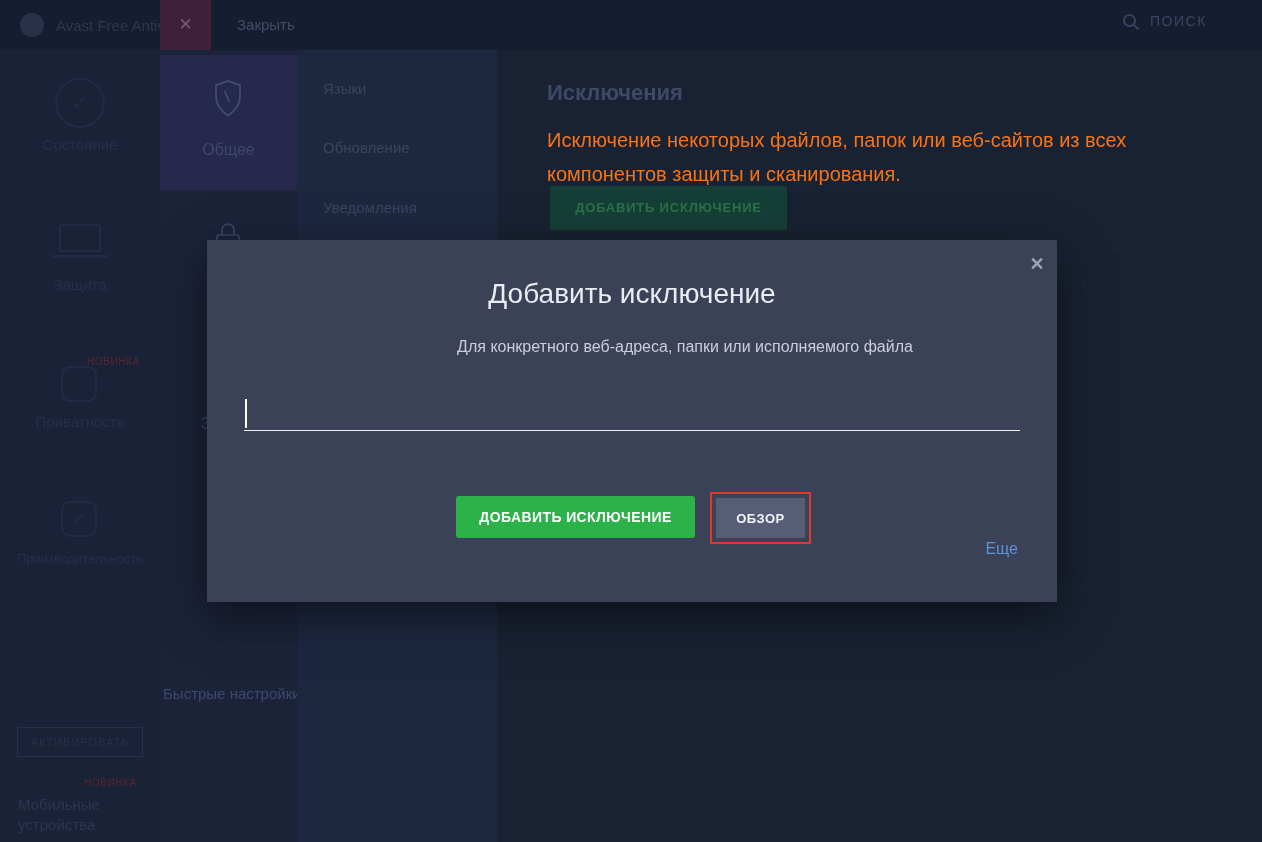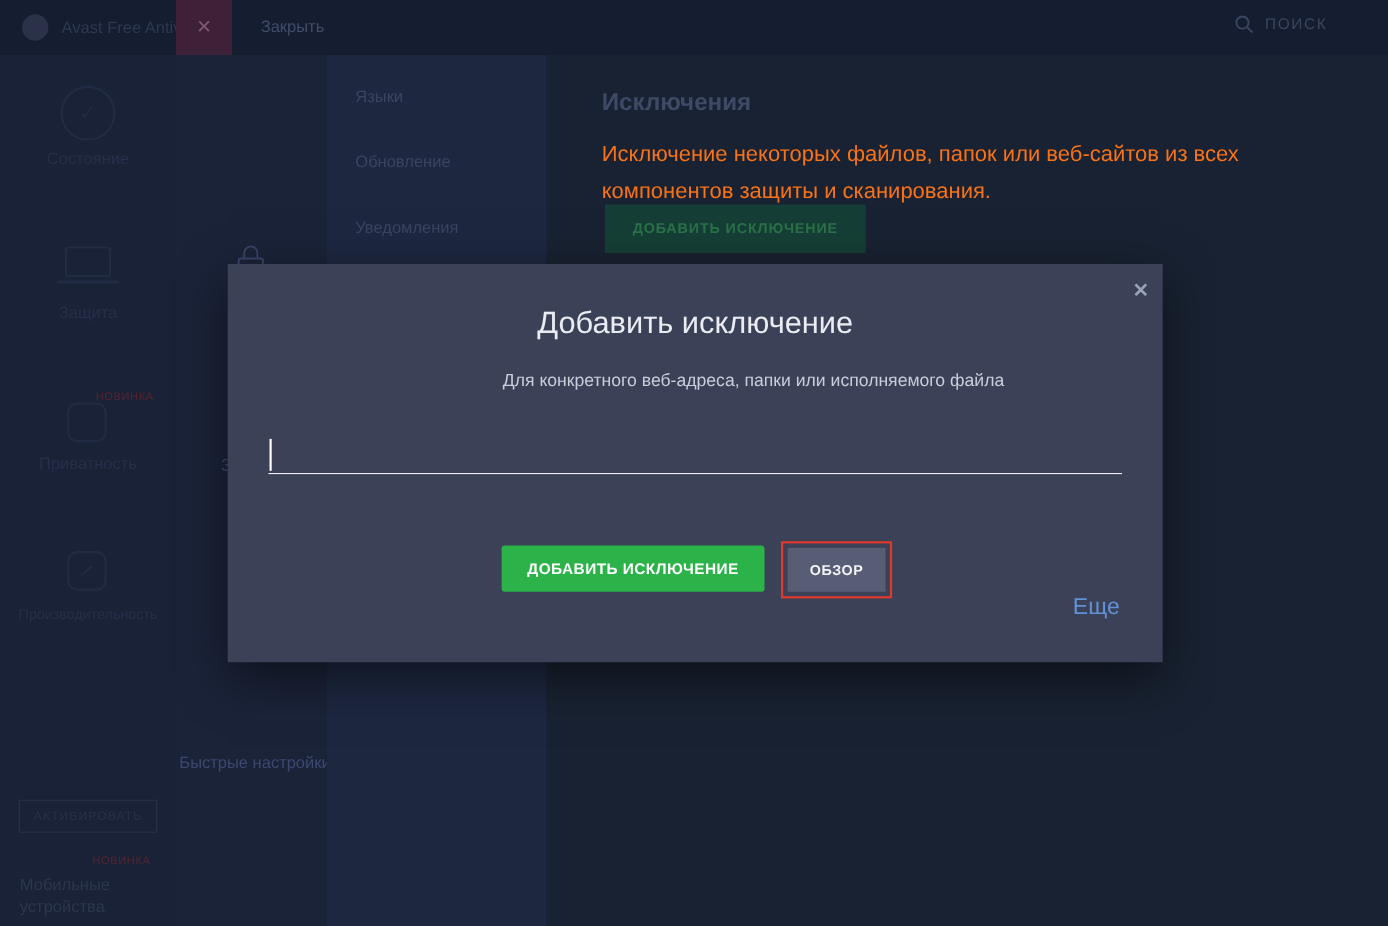--- a/index.html
+++ b/index.html
@@ -54,21 +54,21 @@
   .modal-close { position:absolute; left:816px; top:10px; width:28px; height:28px; text-align:center; line-height:28px; font-size:18px; font-weight:bold; color:#9aa3b7; cursor:pointer; }
   .modal-title { position:absolute; left:0; top:38px; width:850px; text-align:center; font-size:28px; font-weight:400; color:#e9edf3; }
   .modal-subtitle { position:absolute; left:0; top:98px; width:956px; text-align:center; font-size:16px; color:#c9cfda; }
   .input-label { position:absolute; left:37px; top:134px; font-size:14px; color:#a7aebd; }
   .path-input { position:absolute; left:37px; top:155px; width:776px; height:36px; background:transparent; border:none; border-bottom:1px solid #eef0f4; outline:none; color:#ffffff; font-size:15px; font-family:"Liberation Sans", sans-serif; }
   .caret { position:absolute; left:38px; top:159px; width:2px; height:29px; background:#fdfdfe; animation:blink 1.1s steps(1) infinite; }
   @keyframes blink { 50% { opacity:0; } }
   .modal-add-btn { position:absolute; left:249px; top:256px; width:239px; height:42px; background:#2bb34a; border:none; border-radius:3px; color:#ffffff; font-size:14px; font-weight:bold; letter-spacing:.4px; font-family:"Liberation Sans", sans-serif; cursor:pointer; }
   .browse-wrap { position:absolute; left:503px; top:252px; border:2px solid #e0392b; padding:4px; }
   .browse-btn { display:block; width:89px; height:40px; background:#575d74; border:none; color:#f1f3f7; font-size:13px; font-weight:bold; letter-spacing:.5px; font-family:"Liberation Sans", sans-serif; cursor:pointer; }
-  .more-link { position:absolute; right:39px; top:300px; font-size:21px; color:#6191d6; text-decoration:none; cursor:pointer; }
+  .more-link { position:absolute; right:39px; top:300px; font-size:16px; color:#6191d6; text-decoration:none; cursor:pointer; }
 
   svg { display:block; }
 </style>
 </head>
 <body>
 
 <div class="screen">
 
   <header class="topbar">
     <span class="app-logo"></span>
@@ -105,20 +105,29 @@
     <div>
       <span class="icon-performance"></span>
       <span class="side-label" style="top:501px; font-size:13px;">Производительность</span>
     </div>
     <div class="activate-btn">АКТИВИРОВАТЬ</div>
     <span class="side-badge" style="left:84px; top:727px;">НОВИНКА</span>
     <div class="footer-item">Мобильные устройства</div>
   </nav>
 
   <nav class="col2">
+    <div class="tile active" style="top:5px;">
+      <span style="position:absolute; left:53px; top:24px;">
+        <svg width="30" height="40" viewBox="0 0 30 40">
+          <path d="M15 2 L27 6.2 V17.5 C27 26 22 32 15 36.5 C8 32 3 26 3 17.5 V6.2 Z" fill="none" stroke="#424d78" stroke-width="1.7"></path>
+          <line x1="11.5" y1="12" x2="16.5" y2="23" stroke="#424d78" stroke-width="1.7"></line>
+        </svg>
+      </span>
+      <span class="tile-label" style="top:86px;">Общее</span>
+    </div>
     <div class="tile" style="top:140px;">
       <span style="position:absolute; left:54px; top:30px;">
         <svg width="28" height="36" viewBox="0 0 28 36">
           <rect x="3" y="15" width="22" height="17" rx="2" fill="none" stroke="#3a4468" stroke-width="1.7"></rect>
           <path d="M8 15 V10 a6 6 0 0 1 12 0 V15" fill="none" stroke="#3a4468" stroke-width="1.7"></path>
         </svg>
       </span>
       <span class="frag-label" style="left:41px; top:225px; font-size:16px;">Защита</span>
     </div>
     <div class="tile" style="top:275px;">

